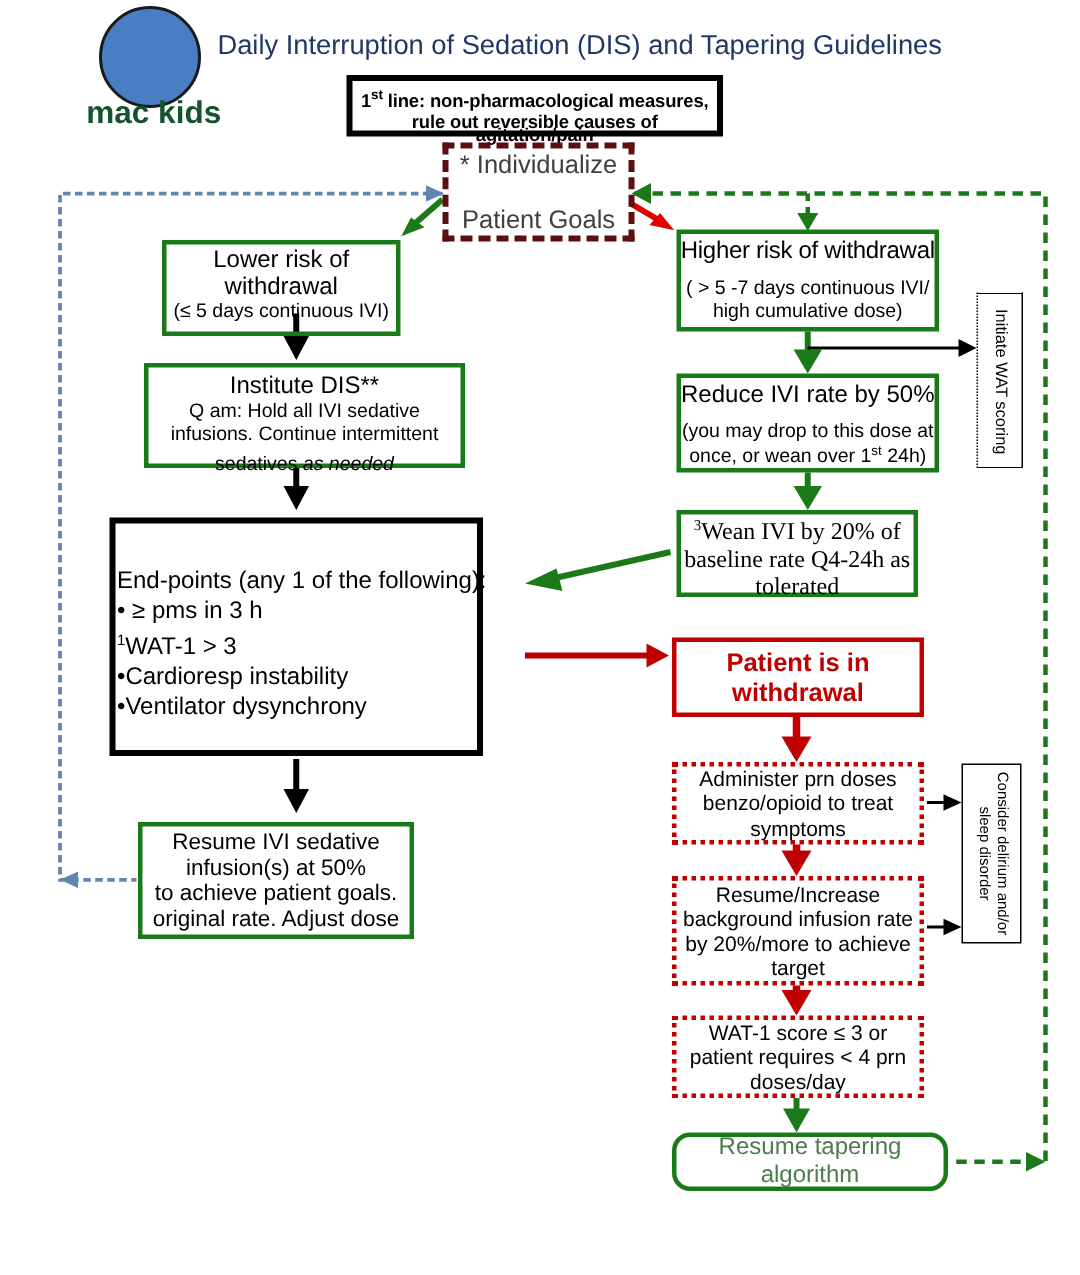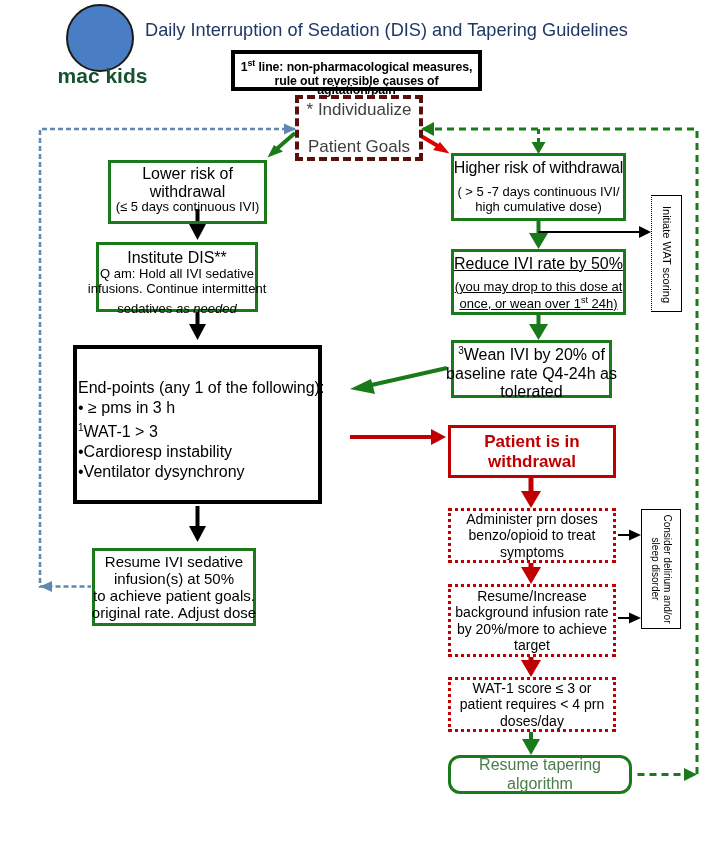--- a/index.html
+++ b/index.html
@@ -108,34 +108,34 @@
   <div class="box green" style="left:451px;top:153px;width:175px;height:68px;font-size:16px;justify-content:flex-start;padding-top:3px;white-space:nowrap;">
     <div style="letter-spacing:-0.2px;">Higher risk of withdrawal</div>
     <div style="font-size:13px;margin-top:8px;">( &gt; 5 -7 days continuous IVI/</div>
     <div style="font-size:13px;">high cumulative dose)</div>
   </div>
 
   <div class="abs" style="left:651px;top:195px;width:31px;height:117px;border:1px solid #000;border-left:1px dotted #000;box-sizing:border-box;">
     <div style="position:absolute;left:0;top:0;width:117px;height:31px;transform:rotate(90deg);transform-origin:15.5px 15.5px;display:flex;align-items:center;justify-content:center;font-size:11px;white-space:nowrap;">Initiate WAT scoring</div>
   </div>
 
-  <div class="box green" style="left:96px;top:242px;width:162px;height:70px;font-size:13px;justify-content:flex-start;padding-top:4px;white-space:nowrap;">
+  <div class="box green" style="left:96px;top:242px;width:214px;height:70px;font-size:13px;justify-content:flex-start;padding-top:4px;white-space:nowrap;">
     <div style="font-size:16px;">Institute DIS**</div>
     <div>Q am: Hold all IVI sedative</div>
     <div>infusions. Continue intermittent</div>
     <div style="margin-top:5px;"><span>sedatives </span><i>as needed</i></div>
   </div>
 
-  <div class="box green" style="left:451px;top:249px;width:175px;height:66px;font-size:13px;justify-content:center;padding-top:3px;white-space:nowrap;text-decoration:underline;">
+  <div class="box green" style="left:451px;top:249px;width:175px;height:66px;font-size:13px;justify-content:center;padding-top:3px;white-space:nowrap;">
     <div style="font-size:16px;">Reduce IVI rate by 50%</div>
     <div style="margin-top:7px;">(you may drop to this dose at</div>
     <div><span>once, or wean over 1</span><sup style="font-size:9px">st</sup><span> 24h)</span></div>
   </div>
 
-  <div class="box green" style="left:451px;top:340px;width:161px;height:58px;font-size:16px;justify-content:flex-start;padding-top:2px;white-space:nowrap;">
+  <div class="box green" style="left:451px;top:340px;width:161px;height:58px;font-size:16px;justify-content:flex-start;padding-top:2px;white-space:nowrap;font-family:Liberation Serif, serif;">
     <div><sup style="font-size:10px">3</sup><span>Wean IVI by 20% of</span></div>
     <div>baseline rate Q4-24h as</div>
     <div>tolerated</div>
   </div>
 
   <div class="abs blk" style="left:73px;top:345px;width:249px;height:159px;box-sizing:border-box;"></div>
   <div class="abs" style="left:78px;top:378px;width:244px;font-size:16px;line-height:20px;white-space:nowrap;">
     <div>End-points (any 1 of the following):</div>
     <div>• ≥ pms in 3 h</div>
     <div><sup style="font-size:10px">1</sup><span>WAT-1 &gt; 3</span></div>
@@ -171,21 +171,21 @@
   <div class="box reddot" style="left:448px;top:677px;width:168px;height:55px;font-size:14px;white-space:nowrap;">
     <div>WAT-1 score ≤ 3 or</div>
     <div>patient requires &lt; 4 prn</div>
     <div>doses/day</div>
   </div>
 
   <div class="box green" style="left:448px;top:755px;width:184px;height:39px;font-size:16px;color:#4d7c4d;border-radius:12px;">
     <div>Resume tapering algorithm</div>
   </div>
 
-  <div class="box green" style="left:92px;top:548px;width:164px;height:78px;font-size:15px;white-space:nowrap;">
+  <div class="box green" style="left:92px;top:548px;width:184px;height:78px;font-size:15px;white-space:nowrap;">
     <div>Resume IVI sedative</div>
     <div>infusion(s) at 50%</div>
     <div>to achieve patient goals.</div>
     <div>original rate. Adjust dose</div>
   </div>
 
   <div class="box maroondash" style="left:295px;top:95px;width:128px;height:66px;font-size:17px;color:#404040;gap:17px;">
     <div>* Individualize</div>
     <div>Patient Goals</div>
   </div>

